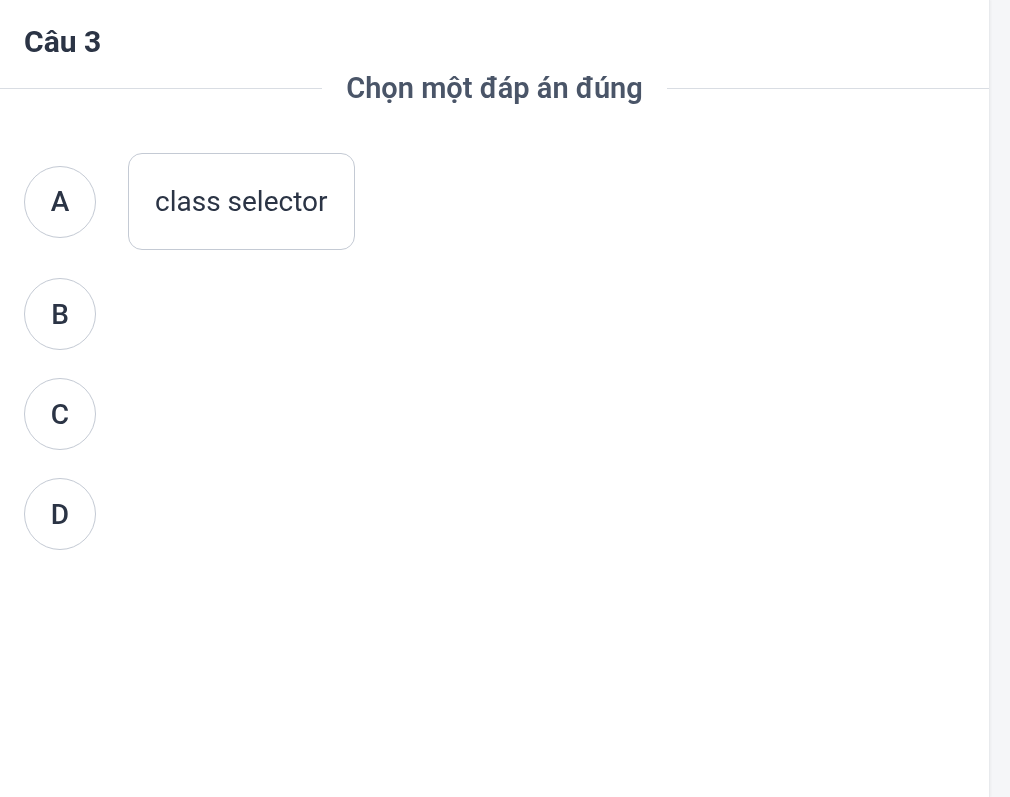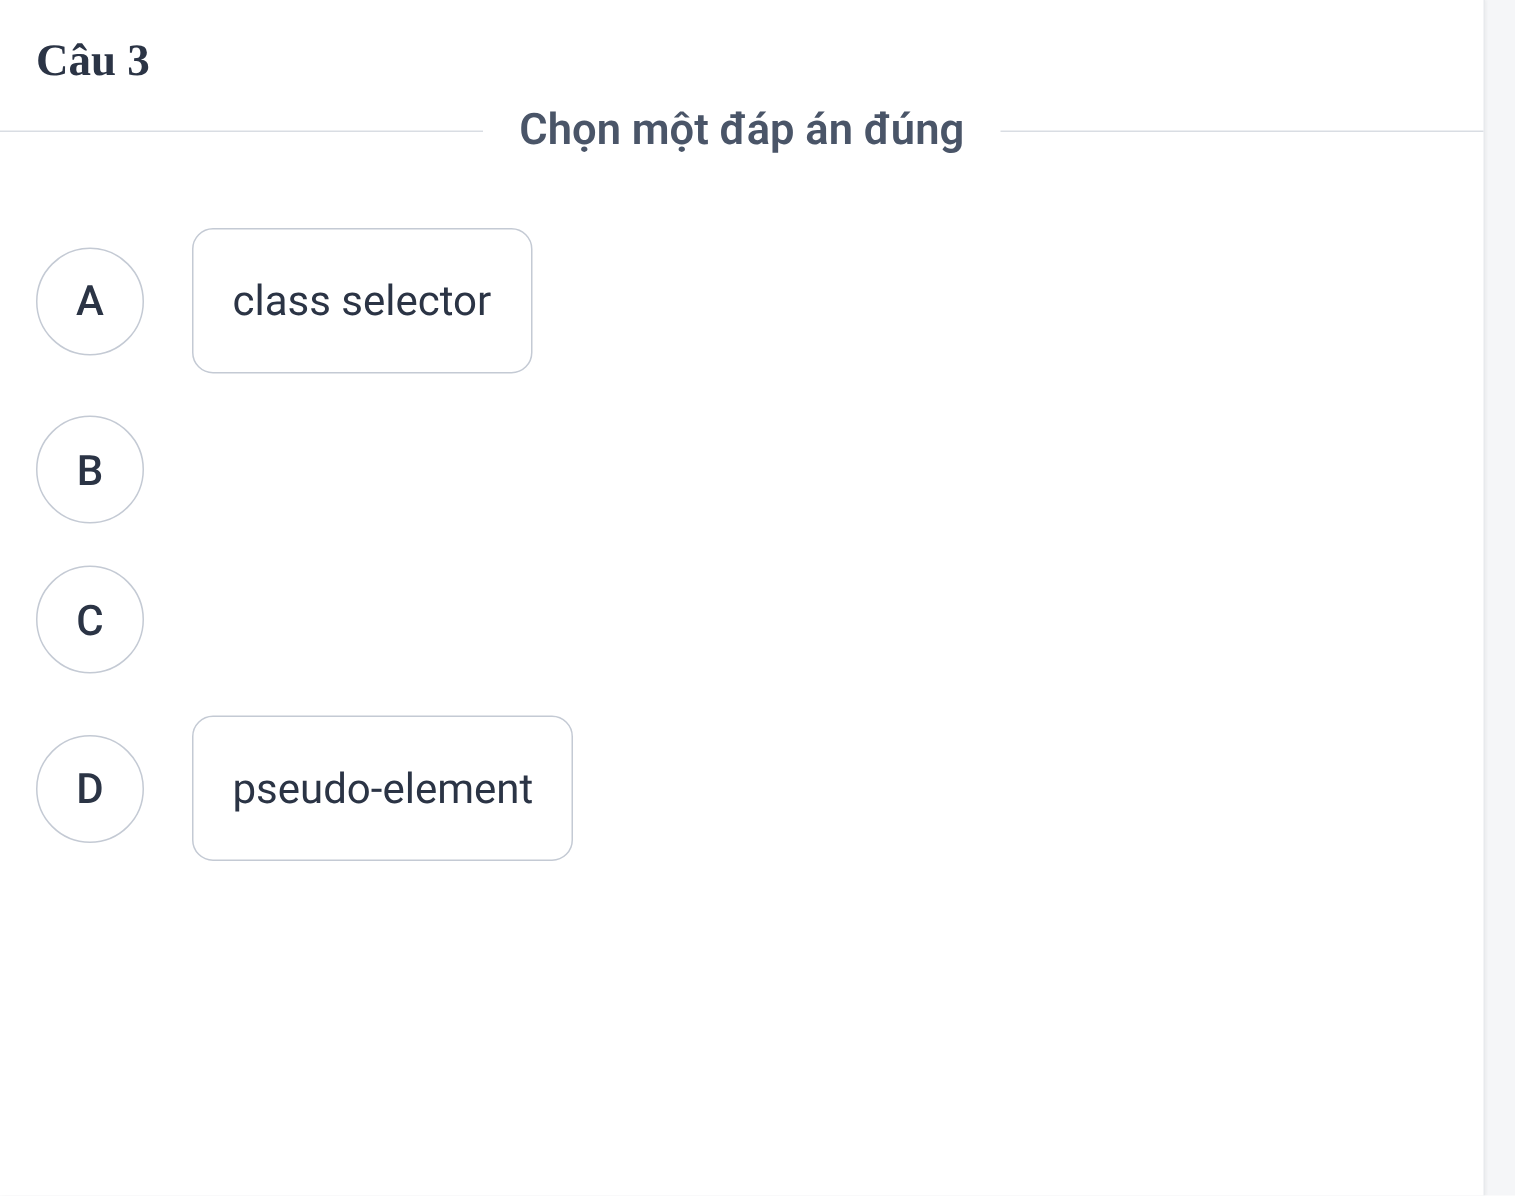--- a/index.html
+++ b/index.html
@@ -20,21 +20,20 @@
       height: 797px;
       padding: 24px 24px 0 24px;
       border-right: 1px solid #e8eaed;
       box-shadow: 1px 0 2px rgba(0,0,0,0.04);
     }
     .question-number {
       color: #2b3445;
       font-size: 30px;
       font-weight: 700;
       margin-bottom: 12px;
-      font-family: Liberation Serif, serif;
     }
     .question-text {
       color: #3b4556;
       font-size: 30px;
       font-weight: 400;
       line-height: 1.55;
       margin-bottom: 48px;
     }
     .divider-row {
       display: flex;
@@ -118,18 +117,17 @@
     <div class="option-row">
       <div class="option-letter">B</div>
     </div>
 
     <div class="option-row">
       <div class="option-letter">C</div>
     </div>
 
     <div class="option-row">
       <div class="option-letter">D</div>
-      <div class="option-text">pseudo-element</div>
     </div>
 
   </div>
 
 </div>
 
 </body></html>

